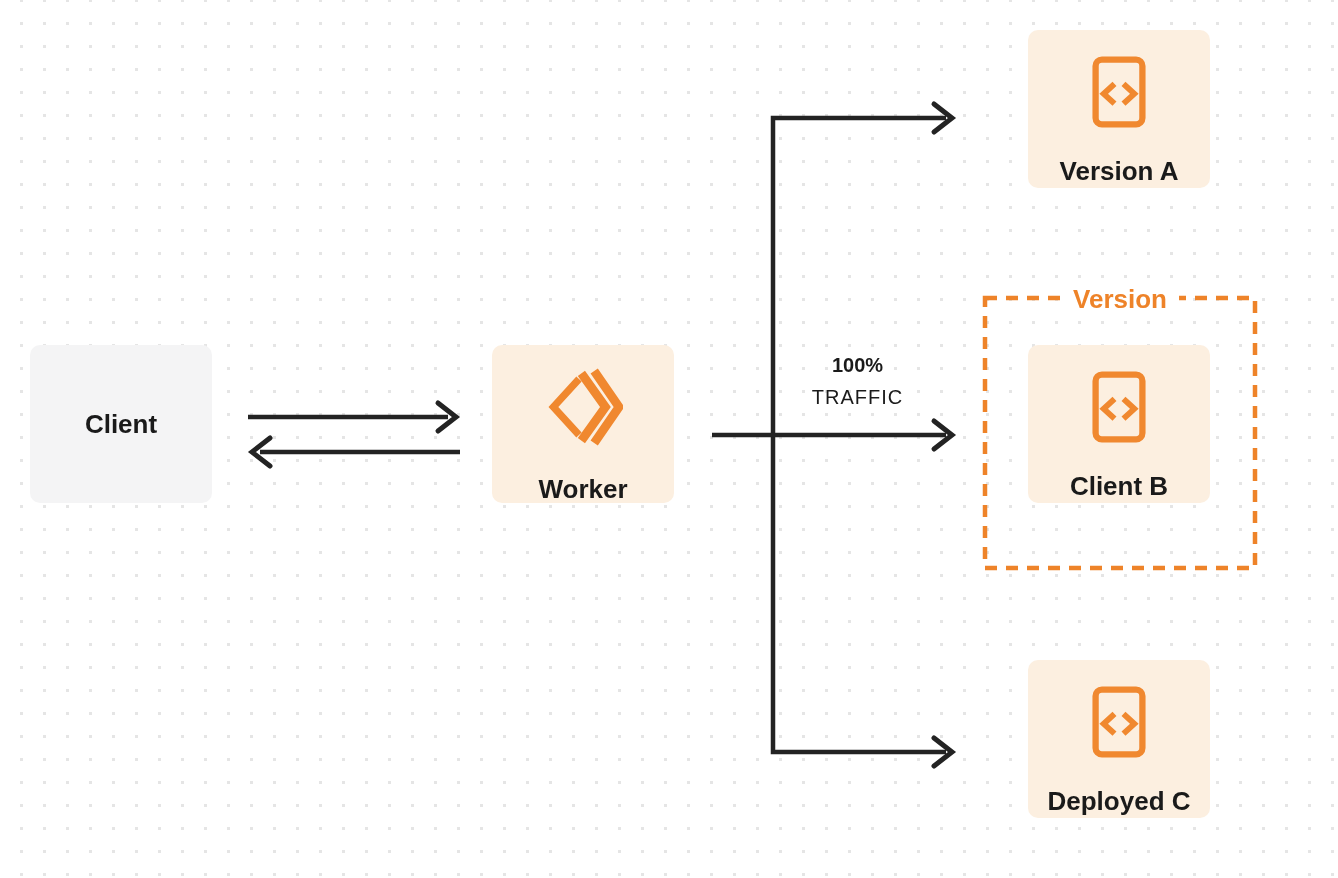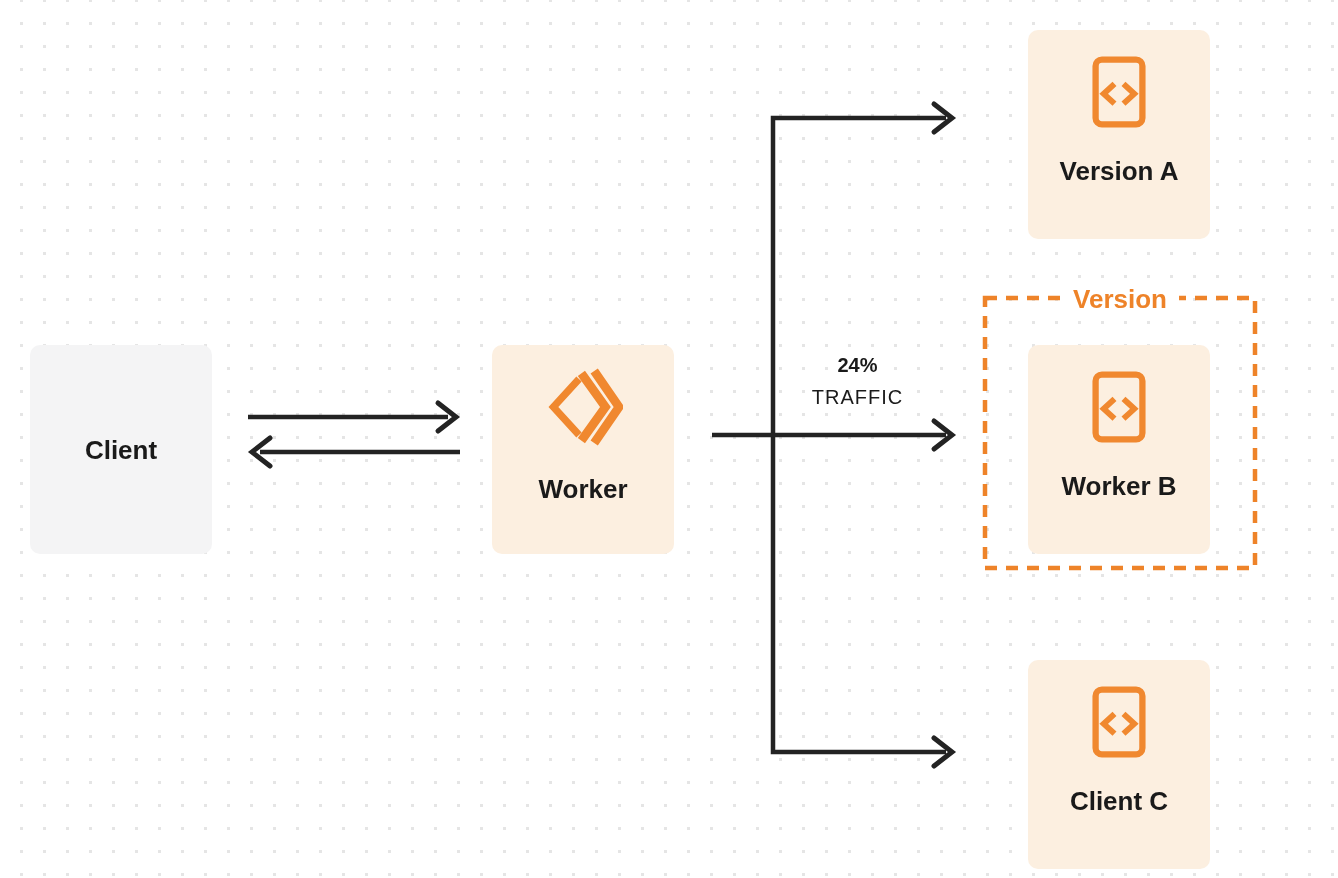--- a/index.html
+++ b/index.html
@@ -14,21 +14,21 @@
     background-image: radial-gradient(circle, #e5e5e5 1.7px, transparent 1.8px);
     background-size: 23px 23px;
     background-position: 10px 12px;
     font-family: "Liberation Sans", "DejaVu Sans", sans-serif;
     color: #1a1a1a;
   }
 
   .node {
     position: absolute;
     width: 182px;
-    height: 209px;
+    height: 158px;
     border-radius: 10px;
     display: flex;
     flex-direction: column;
     align-items: center;
     justify-content: flex-start;
   }
   .node .label {
     font-size: 26px;
     font-weight: 700;
     color: #1a1a1a;
@@ -125,30 +125,30 @@
     </svg>
     <div class="label">Version A</div>
   </div>
 
   <div class="node node-cream version-node version-b">
     <svg class="code-file" viewBox="0 0 60 80">
       <rect x="4" y="4" width="52" height="72" rx="7" fill="none" stroke="#F0882F" stroke-width="7"></rect>
       <polyline points="25,31 13,42 25,53" fill="none" stroke="#F0882F" stroke-width="6.5" stroke-linejoin="miter"></polyline>
       <polyline points="35,31 47,42 35,53" fill="none" stroke="#F0882F" stroke-width="6.5" stroke-linejoin="miter"></polyline>
     </svg>
-    <div class="label">Worker B</div>
+    <div class="label">Client B</div>
   </div>
 
   <div class="node node-cream version-node version-c">
     <svg class="code-file" viewBox="0 0 60 80">
       <rect x="4" y="4" width="52" height="72" rx="7" fill="none" stroke="#F0882F" stroke-width="7"></rect>
       <polyline points="25,31 13,42 25,53" fill="none" stroke="#F0882F" stroke-width="6.5" stroke-linejoin="miter"></polyline>
       <polyline points="35,31 47,42 35,53" fill="none" stroke="#F0882F" stroke-width="6.5" stroke-linejoin="miter"></polyline>
     </svg>
-    <div class="label">Client C</div>
+    <div class="label">Deployed C</div>
   </div>
 
   <svg class="overlay-svg" viewBox="0 0 1338 878">
 
     <line x1="248" y1="417" x2="448" y2="417" stroke="#232323" stroke-width="4.5"></line>
     <polyline points="438,403 456,417 438,431" fill="none" stroke="#232323" stroke-width="5" stroke-linecap="round" stroke-linejoin="miter"></polyline>
 
     <line x1="460" y1="452" x2="260" y2="452" stroke="#232323" stroke-width="4.5"></line>
     <polyline points="270,438 252,452 270,466" fill="none" stroke="#232323" stroke-width="5" stroke-linecap="round" stroke-linejoin="miter"></polyline>
 
@@ -158,17 +158,17 @@
 
     <line x1="712" y1="435" x2="946" y2="435" stroke="#232323" stroke-width="4.5"></line>
     <polyline points="934,421 952,435 934,449" fill="none" stroke="#232323" stroke-width="5" stroke-linecap="round" stroke-linejoin="miter"></polyline>
 
     <rect x="985" y="298" width="270" height="270" fill="none" stroke="#EE8329" stroke-width="4.5" stroke-dasharray="12 9"></rect>
   </svg>
 
   <div class="deployed-label">Version</div>
 
   <div class="traffic-label">
-    <span class="pct">24%</span>
+    <span class="pct">100%</span>
     <span class="word">TRAFFIC</span>
   </div>
 
 </div>
 
 </body></html>

